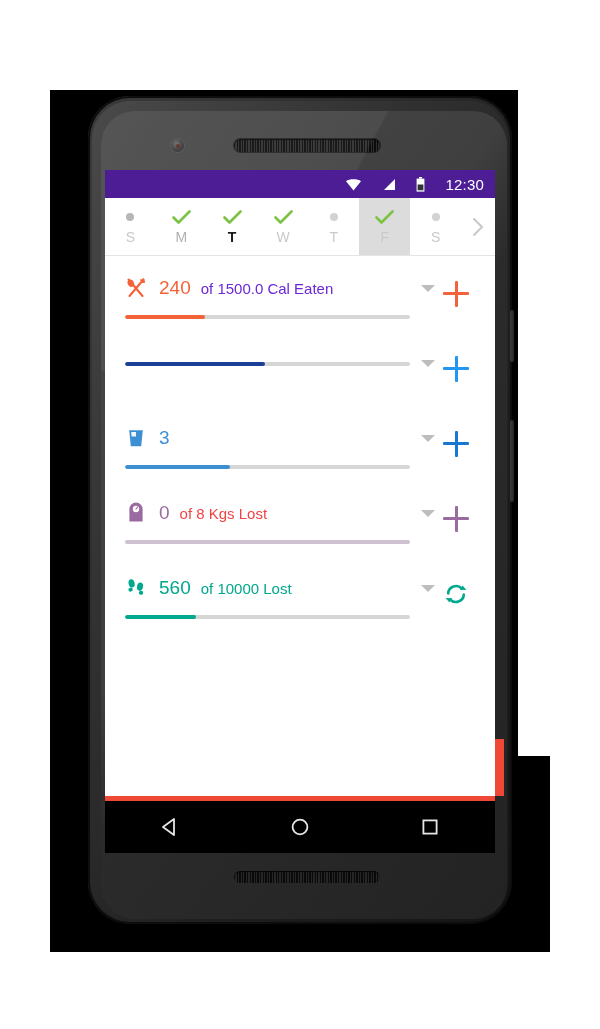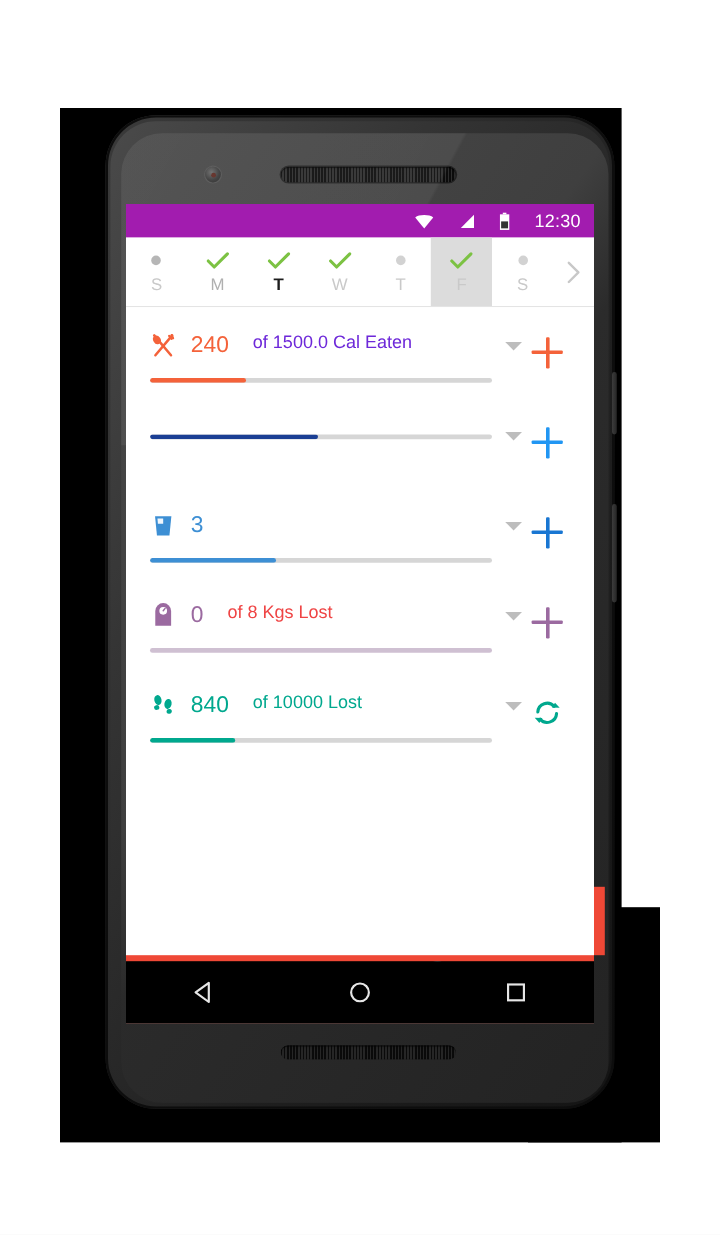--- a/index.html
+++ b/index.html
@@ -126,21 +126,21 @@
     position: absolute;
     left: 105px; top: 170px;
     width: 390px; height: 683px;
     background: #ffffff;
     overflow: hidden;
   }
 
   
   .statusbar {
     height: 28px;
-    background: #a21caf;
+    background: #4c1d95;
     display: flex;
     align-items: center;
     justify-content: flex-end;
     padding-right: 11px;
     gap: 20px;
   }
   .sb-icon { display: flex; align-items: center; }
   .sb-time {
     color: #ffffff;
     font-size: 15px;
@@ -237,21 +237,21 @@
     flex-direction: column;
     padding-top: 18px;
   }
   .stat-line {
     display: flex;
     align-items: center;
     gap: 10px;
     height: 28px;
   }
   .stat-icon { width: 26px; display: flex; align-items: center; justify-content: center; }
-  .stat-text { display: flex; align-items: flex-start; gap: 20px; white-space: nowrap; }
+  .stat-text { display: flex; align-items: center; gap: 10px; white-space: nowrap; }
   .stat-value { font-size: 19px; }
   .stat-of { font-size: 15px; }
   .caret {
     margin-left: auto;
     margin-right: 26px;
     width: 0; height: 0;
     border-left: 7px solid transparent;
     border-right: 7px solid transparent;
     border-top: 7px solid #bdbdbd;
     cursor: pointer;
@@ -558,21 +558,21 @@
           <div class="stat-line">
             <span class="stat-icon">
               <svg width="24" height="24" viewBox="0 0 24 24" fill="#00a88e">
                 <ellipse cx="7.6" cy="7.4" rx="3.0" ry="4.2" transform="rotate(-12 7.6 7.4)"></ellipse>
                 <ellipse cx="6.6" cy="13.6" rx="2.2" ry="2.0" transform="rotate(-12 6.6 13.6)"></ellipse>
                 <ellipse cx="16.0" cy="10.6" rx="3.0" ry="4.2" transform="rotate(10 16 10.6)"></ellipse>
                 <ellipse cx="17.0" cy="16.8" rx="2.2" ry="2.0" transform="rotate(10 17 16.8)"></ellipse>
               </svg>
             </span>
             <span class="stat-text">
-              <span class="stat-value" style="color:#00a88e">840</span>
+              <span class="stat-value" style="color:#00a88e">560</span>
               <span class="stat-of" style="color:#00a88e">of 10000 Lost</span>
             </span>
           </div>
           <div class="progress-track">
             <div class="progress-fill" style="width:25%;background:#00a88e"></div>
           </div>
         </div>
         <div class="stat-line" style="position:absolute;left:316px;top:18px;height:28px;">
           <span class="caret" style="margin:0"></span>
         </div>

